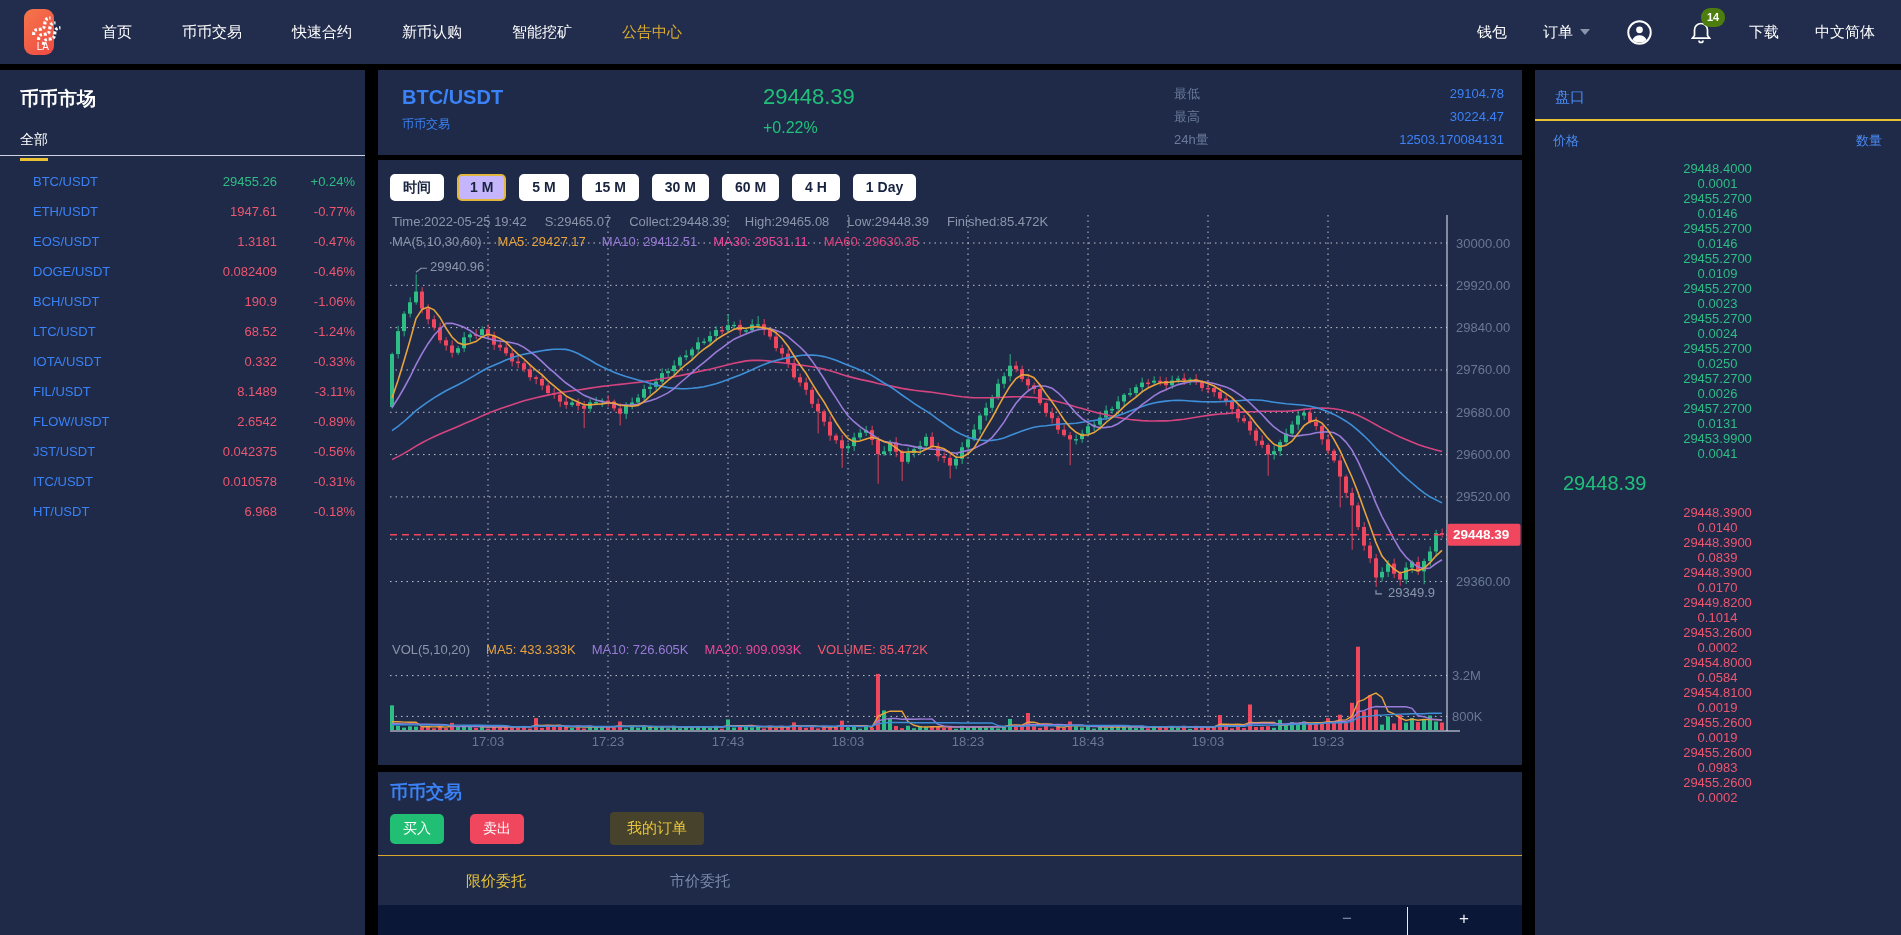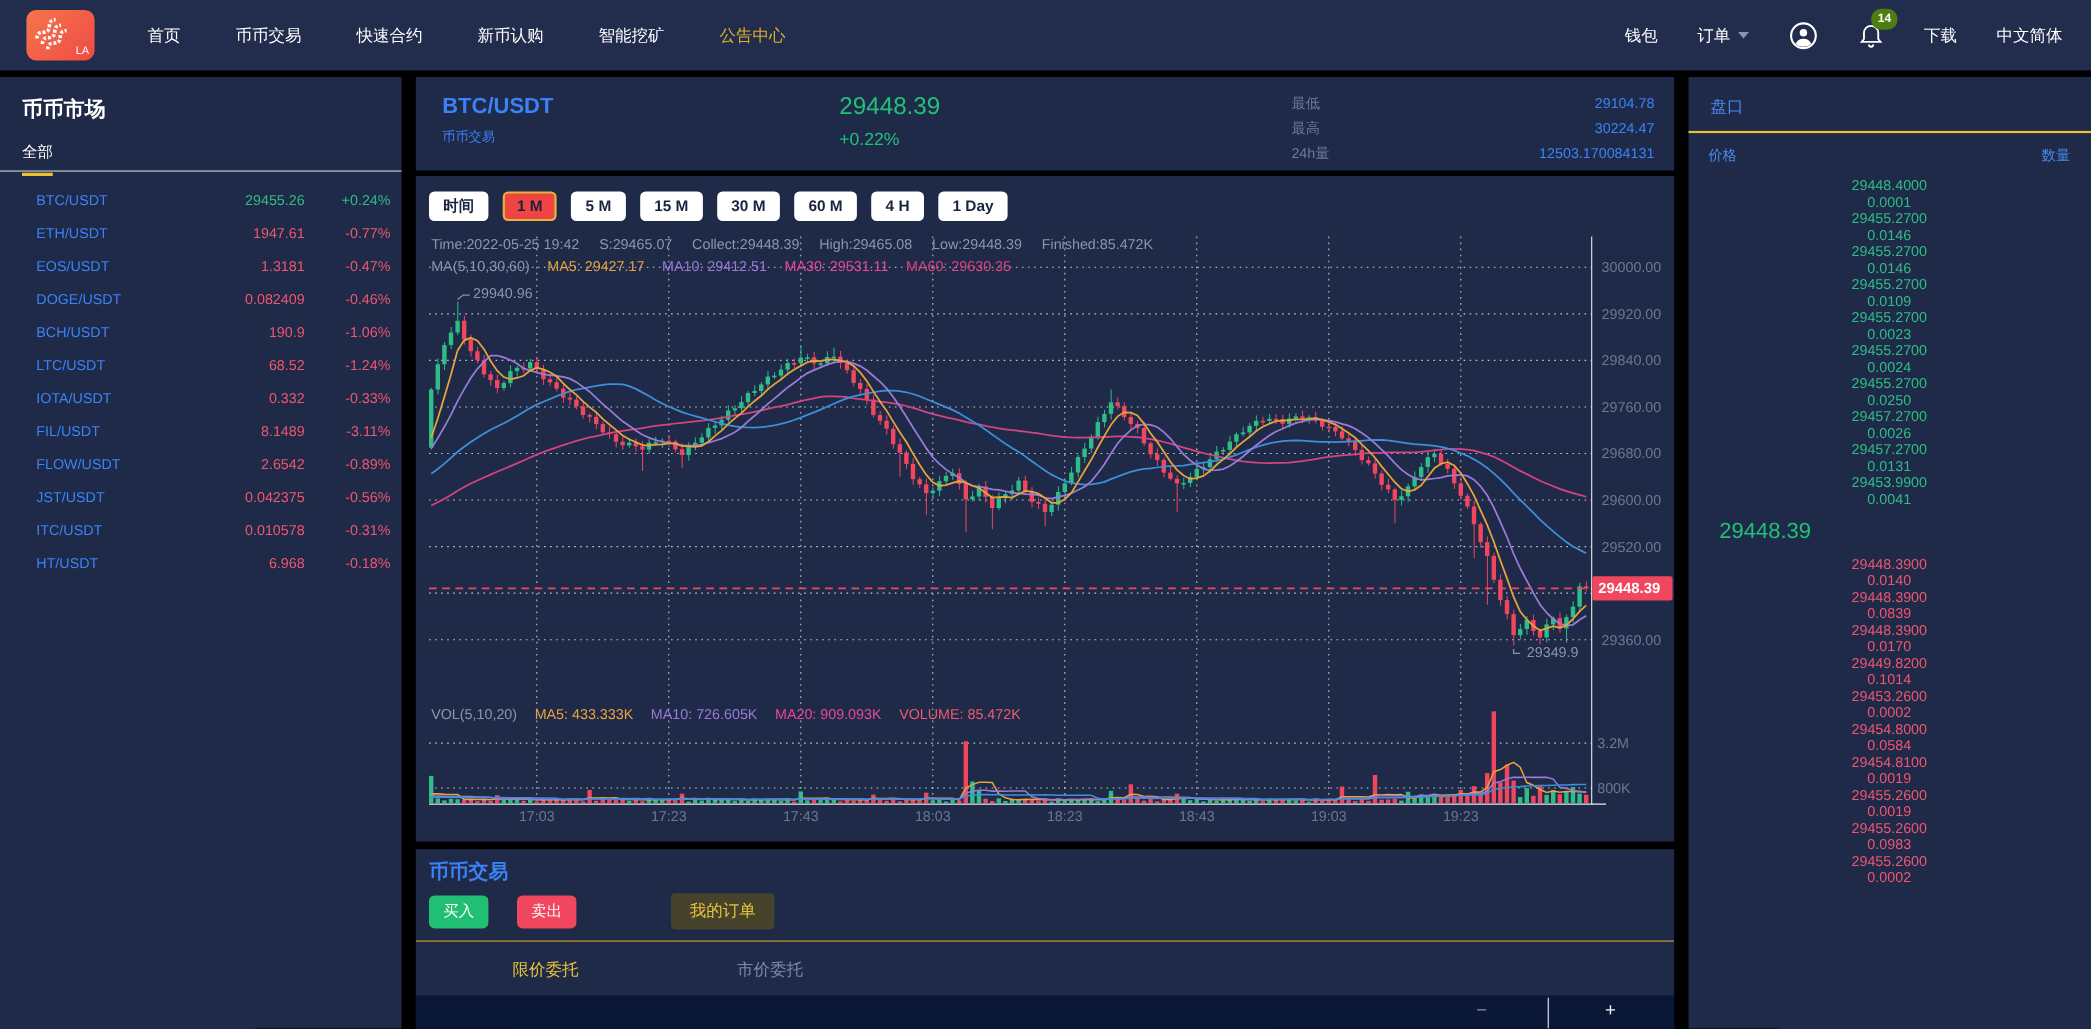--- a/index.html
+++ b/index.html
@@ -5,21 +5,21 @@
   * { box-sizing: border-box; margin: 0; padding: 0; }
   html,body { width:1901px; height:935px; }
   body {
     background:#000;
     font-family:"Liberation Sans", sans-serif;
     color:#fff; overflow:hidden; position:relative;
   }
   
   .navbar { position:absolute; left:0; top:0; width:1901px; height:64px;
     background:#222d4d; display:flex; align-items:center; z-index:5;}
-  .logo { width:62px; height:46px; border-radius:9px; margin-left:24px;
+  .logo { width:30px; height:46px; border-radius:9px; margin-left:24px;
     background:linear-gradient(135deg,#f5764a 0%,#ef4a44 100%);
     position:relative; flex:0 0 auto; cursor:pointer;}
   .logo-la { position:absolute; right:5px; bottom:3px; font-size:10px; color:#fff;}
   .nav-items { display:flex; gap:50px; margin-left:48px; font-size:15px;}
   .nav-item { color:#fff; cursor:pointer; white-space:nowrap;}
   .nav-item.active { color:#dfae2e; }
   .nav-right { margin-left:auto; display:flex; align-items:center; gap:36px;
     margin-right:26px; font-size:15px;}
   .nav-link { color:#fff; cursor:pointer; white-space:nowrap;}
   .orders-link { display:flex; align-items:center; gap:7px;}
@@ -57,21 +57,21 @@
   .stat-row { display:flex; justify-content:space-between; height:23px; align-items:center;}
   .stat-label { color:#6b7a99;}
   .stat-value { color:#3b82f6;}
   
   .chart-panel { position:absolute; left:378px; top:160px; width:1144px; height:605px;
     background:#1e2a48;}
   .tf-row { position:absolute; left:12px; top:14px; display:flex; gap:13px; z-index:3;}
   .tf-btn { background:#fff; color:#18233f; font-size:14px; font-weight:bold;
     border:2px solid #fff; border-radius:5px; padding:2px 11px; height:27px;
     line-height:19px; cursor:pointer; white-space:nowrap;}
-  .tf-btn.active { background:#ef4444; border-color:#e2b53e;}
+  .tf-btn.active { background:#c4b5fd; border-color:#e2b53e;}
   .info-line1 { position:absolute; left:14px; top:54px; font-size:13px; color:#8b96ab;
     z-index:3; display:flex; gap:18px; white-space:nowrap;}
   .info-line2 { position:absolute; left:14px; top:74px; font-size:13px; z-index:3;
     display:flex; gap:16px; white-space:nowrap;}
   .c-gray { color:#8b96ab;} .c-ma5 { color:#e8a33d;} .c-ma10 { color:#9b7bd8;}
   .c-ma30 { color:#ec4899;text-align:center;} .c-ma60 { color:#e0447c;} .c-vol { color:#f05a6e;}
   .vol-info { position:absolute; left:14px; top:482px; font-size:13px; z-index:3;
     display:flex; gap:16px; white-space:nowrap;}
   #kline { position:absolute; left:0; top:50px; z-index:1;}
   

